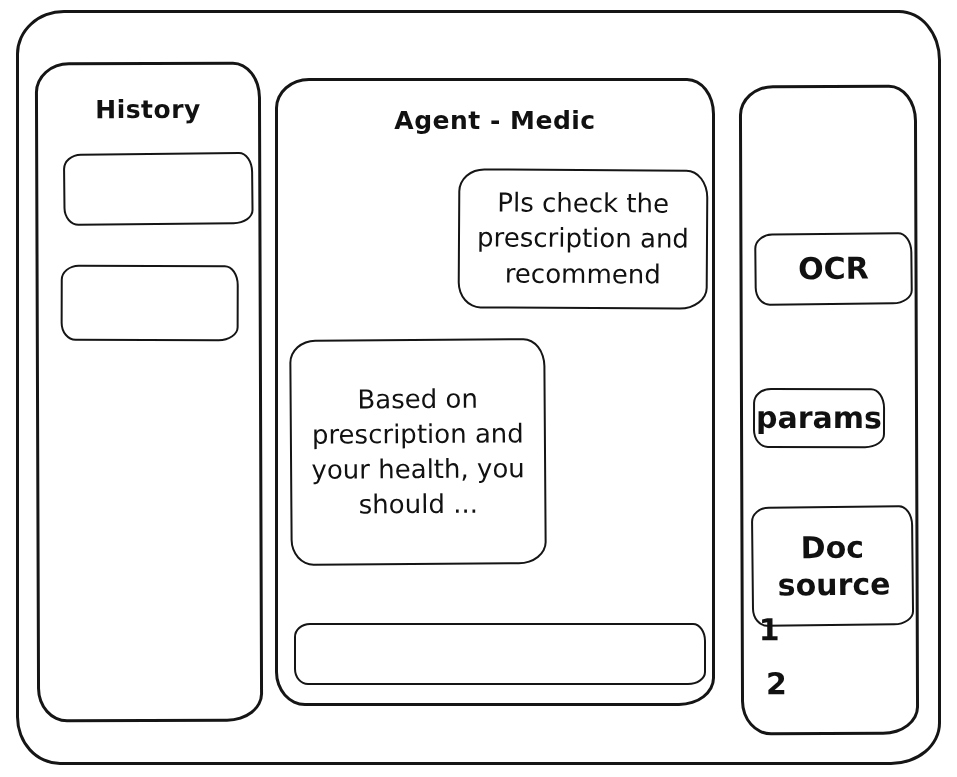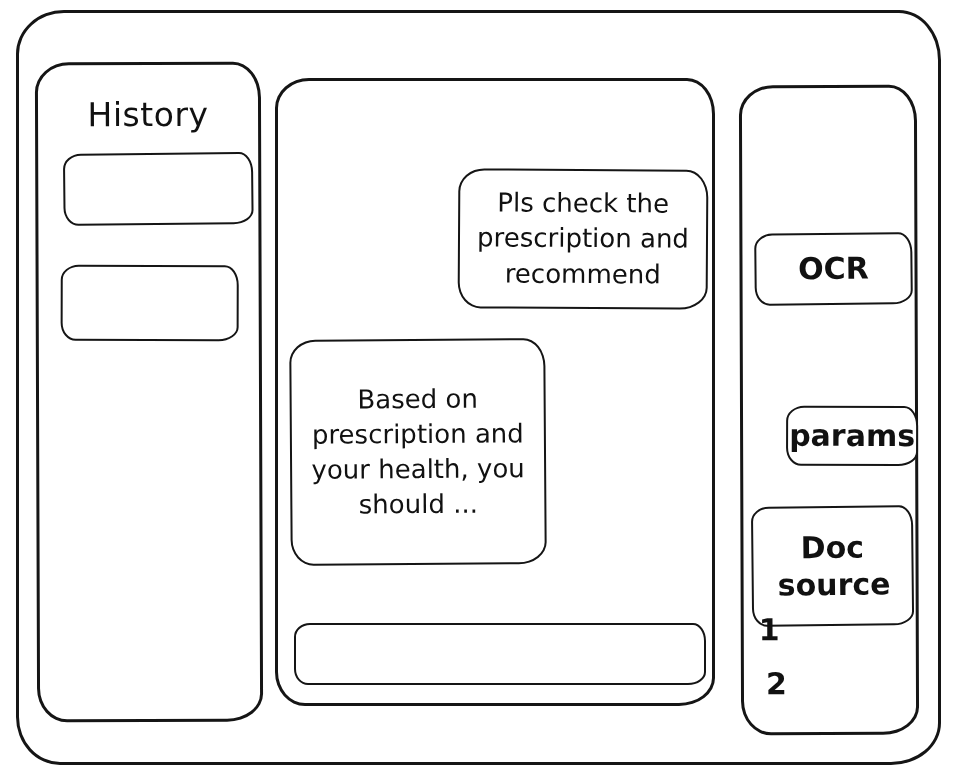--- a/index.html
+++ b/index.html
@@ -27,22 +27,22 @@
   }
   .r-outer { border-radius: 48px 42px 50px 44px / 44px 50px 42px 48px; }
   .r-panel { border-radius: 34px 28px 36px 30px / 30px 36px 28px 34px; }
   .r-box   { border-radius: 18px 14px 20px 15px / 15px 20px 14px 18px; border-width: 2.5px; }
   .r-bubble{ border-radius: 26px 22px 28px 23px / 23px 28px 22px 26px; border-width: 2.5px; }
   .tilt-a { transform: rotate(-0.4deg); }
   .tilt-b { transform: rotate(0.35deg); }
   .tilt-c { transform: rotate(-0.2deg); }
 
   .title-text {
-    font-size: 33px;
-    font-weight: normal;
+    font-size: 25px;
+    font-weight: bold;
     letter-spacing: 0.5px;
     white-space: nowrap;
   }
   .bubble-text {
     font-size: 26px;
     line-height: 1.35;
     text-align: center;
     font-weight: 500;
   }
   .tool-label {
@@ -87,40 +87,41 @@
       <span></span>
     </div>
 
     <div class="sketch r-box tilt-b" style="left:22px; top:200px; width:178px; height:76px;">
       <span></span>
     </div>
   </div>
 
   <div class="sketch r-panel" style="left:275px; top:78px; width:440px; height:628px;">
 
+    <div class="title-text" style="position:absolute; left:0; right:0; top:25px; text-align:center;">Agent - Medic</div>
 
     <div class="sketch r-bubble tilt-b center-flex" style="left:180px; top:88px; width:250px; height:140px; padding:6px 10px;">
       <div class="bubble-text">Pls check the prescription and recommend</div>
     </div>
 
     <div class="sketch r-bubble tilt-a center-flex" style="left:12px; top:258px; width:256px; height:226px; padding:6px 14px;">
       <div class="bubble-text">Based on prescription and your health, you should ...</div>
     </div>
 
     <input class="message-input" type="text" style="left: 16px; top: 542px; width: 412px; height: 62px;" placeholder="">
   </div>
 
   <div class="sketch r-panel tilt-c" style="left:740px; top:85px; width:178px; height:650px;">
 
 
     <div class="sketch r-box tilt-a center-flex" style="left:12px; top:145px; width:158px; height:72px;">
       <span class="tool-label">OCR</span>
     </div>
 
-    <div class="sketch r-box tilt-b center-flex" style="left:10px; top:318px; width:132px; height:60px;margin-left:33px;">
+    <div class="sketch r-box tilt-b center-flex" style="left:10px; top:300px; width:132px; height:60px;">
       <span class="tool-label">params</span>
     </div>
 
     <div class="sketch r-box tilt-a center-flex" style="left:8px; top:418px; width:162px; height:120px; padding:4px;">
       <span class="tool-label" style="max-width:110px;">Doc source</span>
     </div>
 
     <div class="num-label" style="left:15px; top:524px;">1</div>
 
     <div class="num-label" style="left:22px; top:578px;">2</div>

